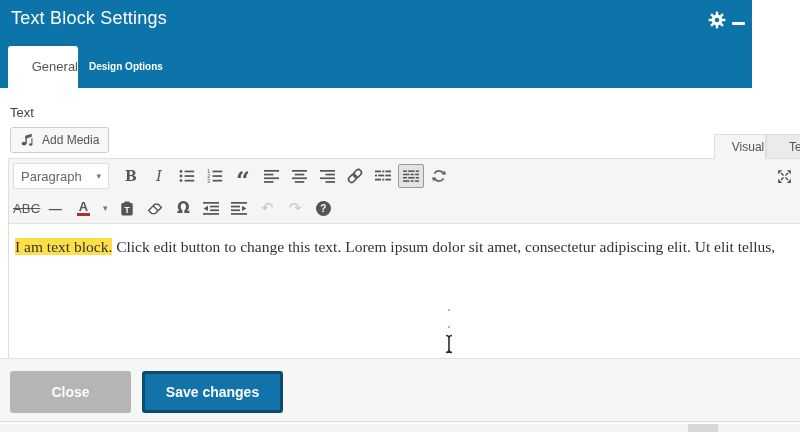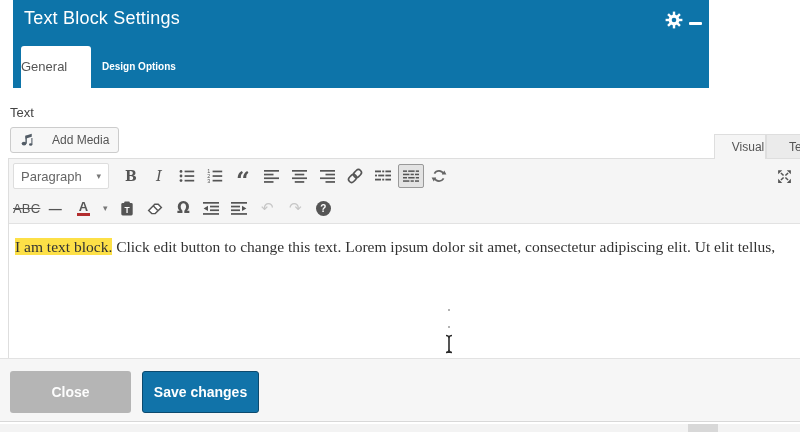--- a/index.html
+++ b/index.html
@@ -1,31 +1,31 @@
 <!DOCTYPE html>
 <html><head>
 <meta charset="utf-8">
 <style>
   html,body{margin:0;padding:0;background:#fff;}
   .stage{position:relative;width:800px;height:434px;overflow:hidden;background:#fff;
          font-family:"Liberation Sans",sans-serif;-webkit-font-smoothing:antialiased;}
 
   
-  .topbar{position:absolute;left:13px;top:0;width:696px;height:88px;background:#0d74a9;}
+  .topbar{position:absolute;left:0;top:0;width:752px;height:88px;background:#0d74a9;}
   .modal-title{position:absolute;left:11px;top:8px;font-size:18px;font-weight:400;color:#fff;letter-spacing:.2px;}
   .gear-btn{position:absolute;right:25px;top:10px;width:20px;height:20px;cursor:pointer;}
   .min-btn{position:absolute;right:7px;top:22px;width:13px;height:3px;background:#fff;border-radius:1px;cursor:pointer;}
   .tab-general{position:absolute;left:8px;top:46px;width:70px;height:42px;background:#fff;
-               border-radius:3px 3px 0 0;color:#555;font-size:13px;text-align:left;line-height:42px;cursor:pointer;}
+               border-radius:3px 3px 0 0;color:#555;font-size:13px;text-align:right;line-height:42px;cursor:pointer;}
   .tab-design{position:absolute;left:89px;top:46px;height:42px;line-height:42px;color:#fff;
               font-size:10px;font-weight:bold;cursor:pointer;}
 
   
   .field-label{position:absolute;left:10px;top:105px;font-size:13px;color:#444;}
-  .add-media{position:absolute;left:10px;top:127px;height:26px;display:inline-flex;align-items:center;gap:18px;
+  .add-media{position:absolute;left:10px;top:127px;height:26px;display:inline-flex;align-items:center;gap:8px;
              padding:0 9px;background:#f7f7f7;border:1px solid #ccc;border-radius:3px;color:#555;
              font-size:12px;cursor:pointer;box-sizing:border-box;}
 
   
   .modetab{position:absolute;top:134px;height:25px;line-height:25px;font-size:12px;color:#555;
            text-align:center;cursor:pointer;box-sizing:border-box;z-index:3;padding-left:16px;}
   .modetab.visual{left:714px;width:52px;background:#f5f5f5;border:1px solid #dedede;border-bottom:none;}
   .modetab.text{left:766px;width:52px;background:#ebebeb;border:1px solid #dedede;}
 
   
@@ -58,21 +58,21 @@
             font-size:15.5px;color:#333;line-height:28px;overflow:hidden;cursor:text;}
   .econtent .line{white-space:nowrap;}
   .hl{background:#fde047;}
 
   
   .footer{position:absolute;left:0;top:358px;width:800px;height:62px;background:#f6f6f6;
           border-top:1px solid #e2e2e2;border-bottom:1px solid #d8d8d8;box-sizing:content-box;}
   .btn{position:absolute;top:12px;height:42px;border:none;border-radius:3px;font-size:14px;font-weight:bold;
        color:#fff;cursor:pointer;font-family:"Liberation Sans",sans-serif;}
   .btn-close{left:10px;width:121px;background:#b5b5b5;color:#fdfdfd;}
-  .btn-save{left:142px;width:117px;background:#1173a9;border:1px solid #0c4a6e;box-sizing:border-box;}
+  .btn-save{left:142px;width:141px;background:#1173a9;border:3px solid #0c4a6e;box-sizing:border-box;}
 
   
   .scroll-track{position:absolute;left:0;top:424px;width:800px;height:8px;background:#f3f3f3;}
   .scroll-thumb{position:absolute;left:688px;top:424px;width:30px;height:8px;background:#d8d8d8;cursor:pointer;}
 
   
   .dot{position:absolute;width:2px;height:2px;background:#9a9a9a;border-radius:50%;}
   .ibeam{position:absolute;left:442px;top:334px;}
 </style>
 </head>

